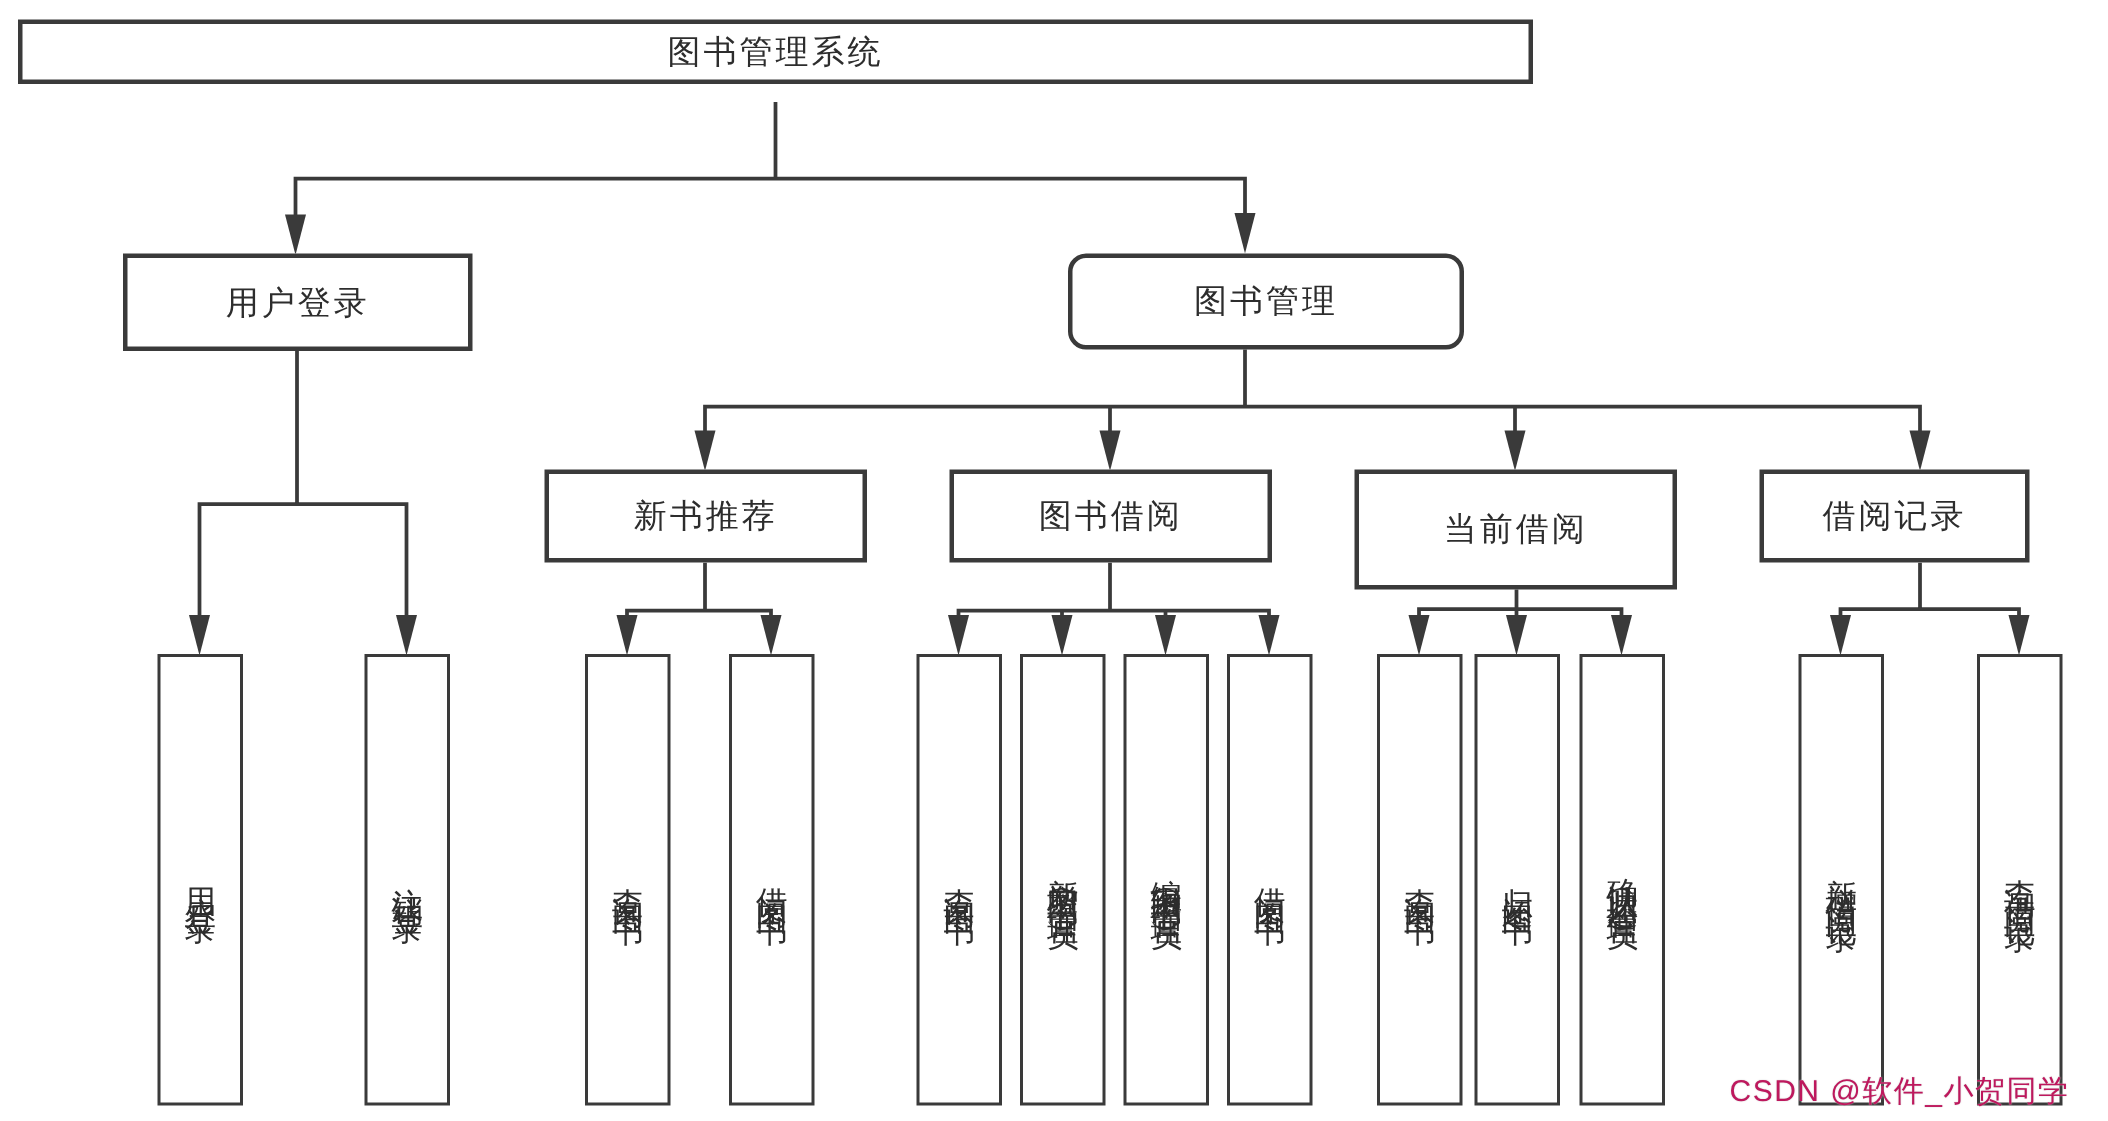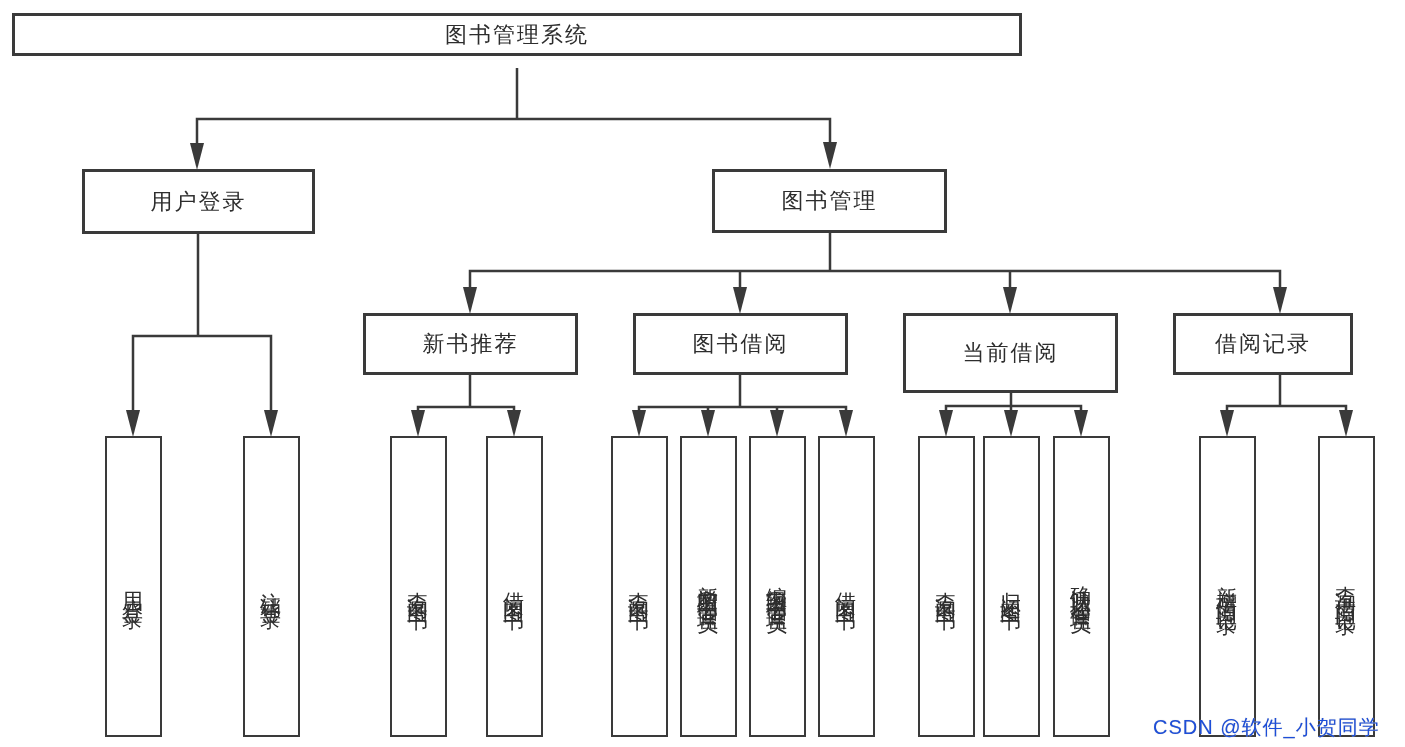--- a/index.html
+++ b/index.html
@@ -40,21 +40,21 @@
     font-size: 21px;
     letter-spacing: 6px;
     color: #2d2d2d;
     line-height: 1;
     white-space: nowrap;
   }
   .watermark {
     position: absolute;
     left: 1153px; top: 714px;
     font-size: 20px;
-    color: #1d4ed8;
+    color: #be185d;
     letter-spacing: 1px;
     white-space: nowrap;
     text-shadow: 0 0 1px #c9c9c9;
     z-index: 10;
   }
 </style>
 </head>
 <body>
 
 <div id="canvas">
@@ -99,21 +99,21 @@
     </g>
   </svg>
 
   <div class="node" style="left:12px; top:13px; width:1010px; height:43px;">
     <span class="hlabel">图书管理系统</span>
   </div>
 
   <div class="node" style="left:82px; top:169px; width:233px; height:65px;">
     <span class="hlabel">用户登录</span>
   </div>
-  <div class="node" style="left:712px; top:169px; width:235px; height:64px;">
+  <div class="node" style="left:712px; top:169px; width:264px; height:64px;border-radius:12px;">
     <span class="hlabel">图书管理</span>
   </div>
 
   <div class="node" style="left:363px; top:313px; width:215px; height:62px;">
     <span class="hlabel">新书推荐</span>
   </div>
   <div class="node" style="left:633px; top:313px; width:215px; height:62px;">
     <span class="hlabel">图书借阅</span>
   </div>
   <div class="node" style="left:903px; top:313px; width:215px; height:80px;">

